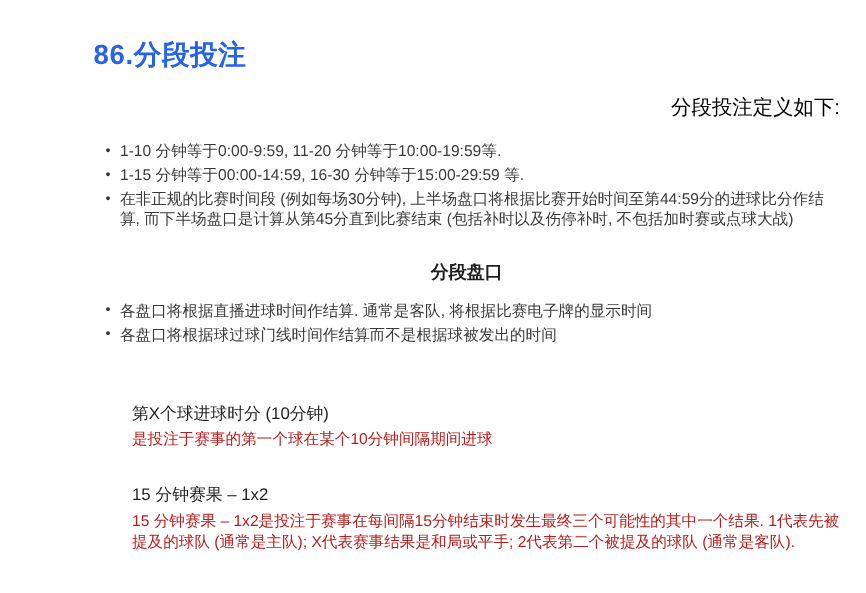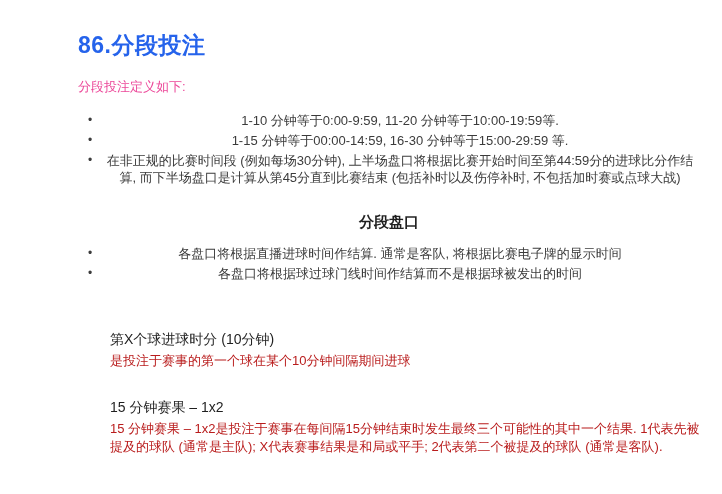--- a/index.html
+++ b/index.html
@@ -17,29 +17,29 @@
     padding: 30px 22px 0 78px;
   }
   .page-title {
     font-size: 23px;
     font-weight: 700;
     color: #2563eb;
     letter-spacing: 0.5px;
     margin-bottom: 17px;
   }
   .intro {
-    font-size: 13px;
-    color: #ec4899;
+    font-size: 17px;
+    color: #000000;
     margin-bottom: 16px;
+    text-align: right;
   }
   ul.bullets {
     list-style: none;
     margin: 0;
     padding: 0;
-    text-align: center;
   }
   ul.bullets li {
     position: relative;
     padding-left: 22px;
     font-size: 13px;
     line-height: 17px;
     color: #3b3b3b;
     margin-bottom: 3px;
   }
   ul.bullets li::before {

